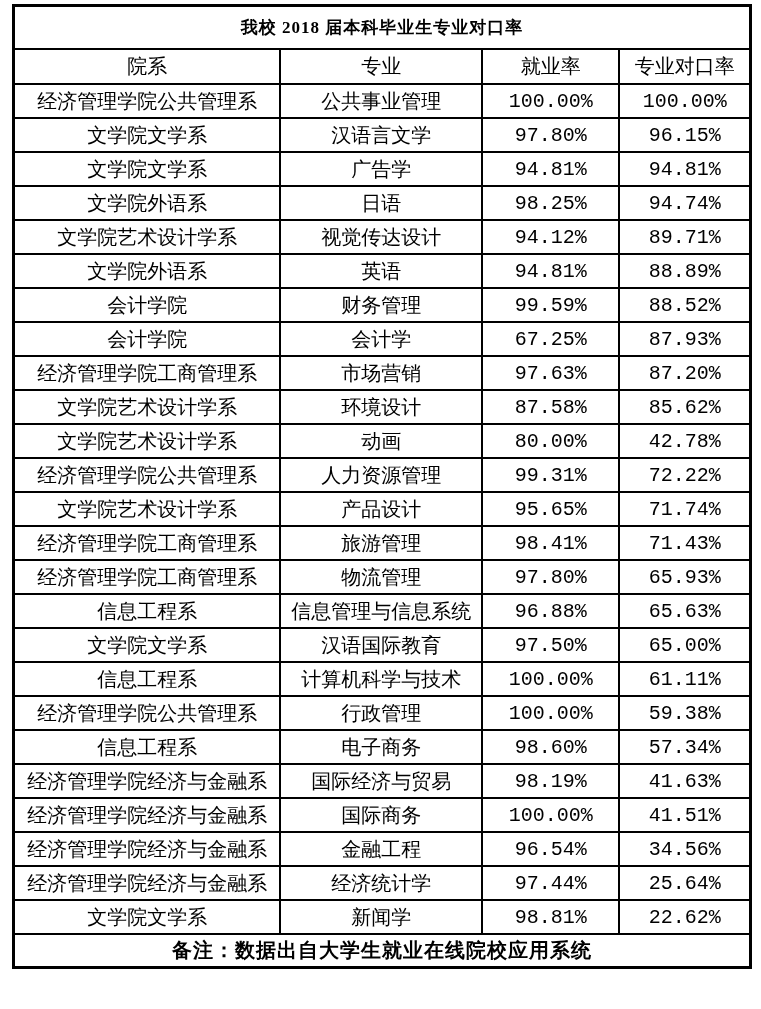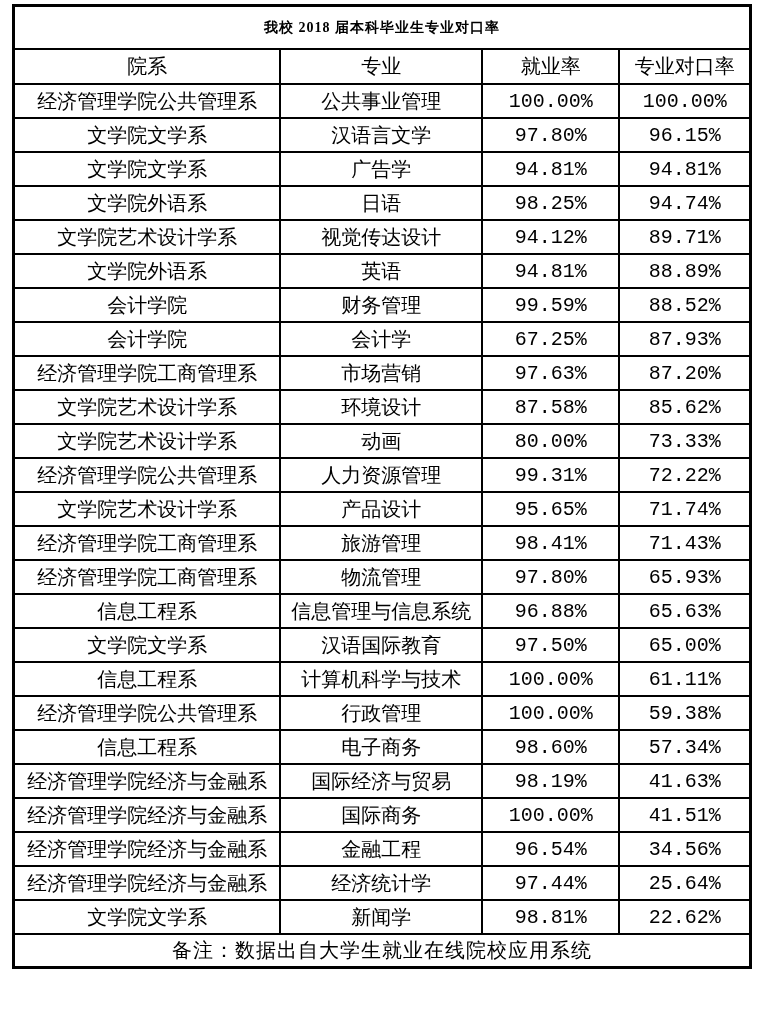--- a/index.html
+++ b/index.html
@@ -28,33 +28,33 @@
     text-align: center;
     vertical-align: middle;
     font-size: 20px;
     padding: 0 2px;
     overflow: hidden;
     white-space: nowrap;
   }
   tr.title-row td {
     height: 41px;
     font-weight: bold;
-    font-size: 14px;
+    font-size: 17px;
     letter-spacing: 1px;
   }
   tr.header-row td {
     height: 33px;
   }
   tbody.data-rows tr {
     height: 34px;
     font-family: Liberation Mono, monospace;
   }
   tr.footer-row td {
     height: 31px;
-    font-weight: normal;
+    font-weight: bold;
     letter-spacing: 1px;
   }
 </style>
 </head>
 <body>
 
 <div class="page">
   <table class="report">
     <colgroup>
       <col style="width:36.2%">
@@ -131,21 +131,21 @@
         <tr>
           <td>文学院艺术设计学系</td>
           <td>环境设计</td>
           <td>87.58%</td>
           <td>85.62%</td>
         </tr>
         <tr>
           <td>文学院艺术设计学系</td>
           <td>动画</td>
           <td>80.00%</td>
-          <td>73.33%</td>
+          <td>42.78%</td>
         </tr>
         <tr>
           <td>经济管理学院公共管理系</td>
           <td>人力资源管理</td>
           <td>99.31%</td>
           <td>72.22%</td>
         </tr>
         <tr>
           <td>文学院艺术设计学系</td>
           <td>产品设计</td>

